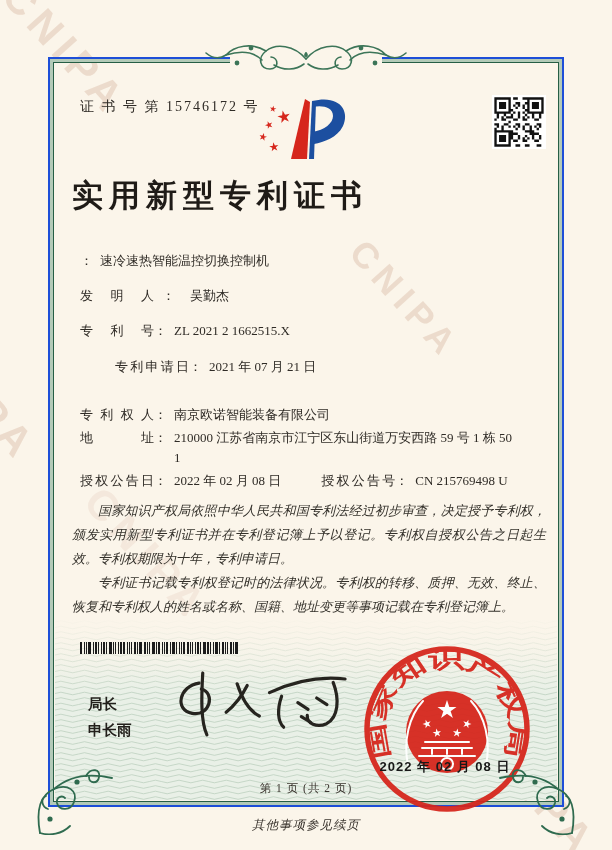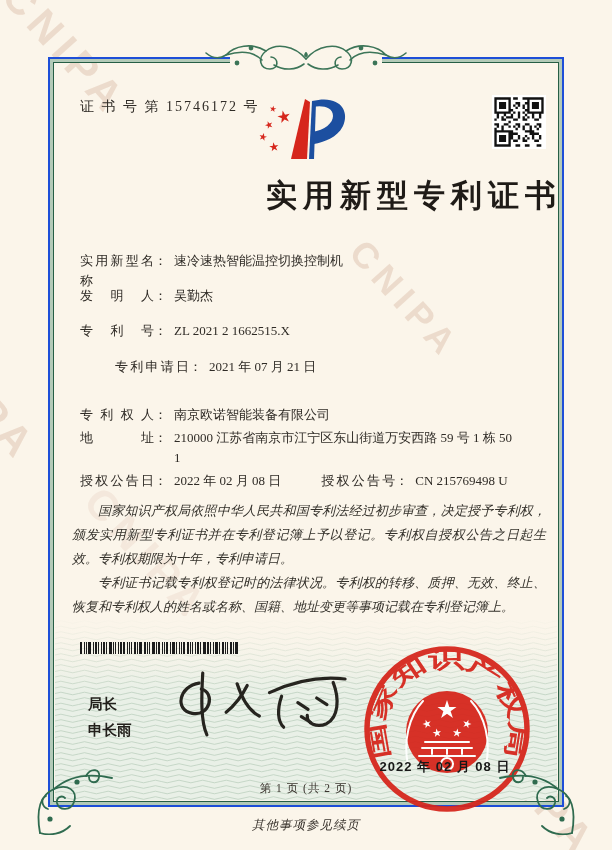--- a/index.html
+++ b/index.html
@@ -26,21 +26,21 @@
   }
   .frame-mid{position:absolute;inset:0;border:3px solid #b3cab8;pointer-events:none;}
   .frame-in{position:absolute;inset:3px;border:1px solid #265e45;pointer-events:none;}
   
   .certno{
     position:absolute;left:30px;top:39px;font-size:14px;letter-spacing:2px;z-index:2;
   }
   .logo{position:absolute;left:196px;top:30px;z-index:2;}
   .qr{position:absolute;right:16px;top:36px;width:54px;height:54px;z-index:2;background:#fff;}
   .title{
-    position:absolute;left:0;right:0;top:116px;text-align:right;
+    position:absolute;left:0;right:0;top:116px;text-align:left;
     font-size:31px;font-weight:600;letter-spacing:6px;color:#1f1b17;z-index:2;padding-left:22px;
   }
   
   .field-row{position:absolute;left:30px;right:18px;display:flex;font-size:13px;z-index:2;line-height:1.5;}
   .f-label{width:74px;flex:none;text-align:justify;text-align-last:justify;}
   .f-colon{flex:none;margin-right:7px;}
   .f-value{white-space:pre-line;}
   .pair2{display:flex;margin-left:40px;}
   
   .paras{position:absolute;left:22px;right:16px;top:440px;z-index:2;}
@@ -183,25 +183,24 @@
   </svg>
 
   <svg class="qr" id="qr-svg" viewBox="0 0 54 54">
       <rect width="54" height="54" fill="#fff"></rect>
       <path d="M2.35 2.35h2.35v2.35h-2.35zM4.70 2.35h2.35v2.35h-2.35zM7.04 2.35h2.35v2.35h-2.35zM9.39 2.35h2.35v2.35h-2.35zM11.74 2.35h2.35v2.35h-2.35zM14.09 2.35h2.35v2.35h-2.35zM16.43 2.35h2.35v2.35h-2.35zM21.13 2.35h2.35v2.35h-2.35zM23.48 2.35h2.35v2.35h-2.35zM30.52 2.35h2.35v2.35h-2.35zM32.87 2.35h2.35v2.35h-2.35zM35.22 2.35h2.35v2.35h-2.35zM37.57 2.35h2.35v2.35h-2.35zM39.91 2.35h2.35v2.35h-2.35zM42.26 2.35h2.35v2.35h-2.35zM44.61 2.35h2.35v2.35h-2.35zM46.96 2.35h2.35v2.35h-2.35zM49.30 2.35h2.35v2.35h-2.35zM2.35 4.70h2.35v2.35h-2.35zM16.43 4.70h2.35v2.35h-2.35zM35.22 4.70h2.35v2.35h-2.35zM49.30 4.70h2.35v2.35h-2.35zM2.35 7.04h2.35v2.35h-2.35zM7.04 7.04h2.35v2.35h-2.35zM9.39 7.04h2.35v2.35h-2.35zM11.74 7.04h2.35v2.35h-2.35zM16.43 7.04h2.35v2.35h-2.35zM23.48 7.04h2.35v2.35h-2.35zM25.83 7.04h2.35v2.35h-2.35zM32.87 7.04h2.35v2.35h-2.35zM35.22 7.04h2.35v2.35h-2.35zM39.91 7.04h2.35v2.35h-2.35zM42.26 7.04h2.35v2.35h-2.35zM44.61 7.04h2.35v2.35h-2.35zM49.30 7.04h2.35v2.35h-2.35zM2.35 9.39h2.35v2.35h-2.35zM7.04 9.39h2.35v2.35h-2.35zM9.39 9.39h2.35v2.35h-2.35zM11.74 9.39h2.35v2.35h-2.35zM16.43 9.39h2.35v2.35h-2.35zM21.13 9.39h2.35v2.35h-2.35zM25.83 9.39h2.35v2.35h-2.35zM30.52 9.39h2.35v2.35h-2.35zM35.22 9.39h2.35v2.35h-2.35zM39.91 9.39h2.35v2.35h-2.35zM42.26 9.39h2.35v2.35h-2.35zM44.61 9.39h2.35v2.35h-2.35zM49.30 9.39h2.35v2.35h-2.35zM2.35 11.74h2.35v2.35h-2.35zM7.04 11.74h2.35v2.35h-2.35zM9.39 11.74h2.35v2.35h-2.35zM11.74 11.74h2.35v2.35h-2.35zM16.43 11.74h2.35v2.35h-2.35zM23.48 11.74h2.35v2.35h-2.35zM30.52 11.74h2.35v2.35h-2.35zM35.22 11.74h2.35v2.35h-2.35zM39.91 11.74h2.35v2.35h-2.35zM42.26 11.74h2.35v2.35h-2.35zM44.61 11.74h2.35v2.35h-2.35zM49.30 11.74h2.35v2.35h-2.35zM2.35 14.09h2.35v2.35h-2.35zM16.43 14.09h2.35v2.35h-2.35zM18.78 14.09h2.35v2.35h-2.35zM32.87 14.09h2.35v2.35h-2.35zM35.22 14.09h2.35v2.35h-2.35zM49.30 14.09h2.35v2.35h-2.35zM2.35 16.43h2.35v2.35h-2.35zM4.70 16.43h2.35v2.35h-2.35zM7.04 16.43h2.35v2.35h-2.35zM9.39 16.43h2.35v2.35h-2.35zM11.74 16.43h2.35v2.35h-2.35zM14.09 16.43h2.35v2.35h-2.35zM16.43 16.43h2.35v2.35h-2.35zM21.13 16.43h2.35v2.35h-2.35zM25.83 16.43h2.35v2.35h-2.35zM30.52 16.43h2.35v2.35h-2.35zM35.22 16.43h2.35v2.35h-2.35zM37.57 16.43h2.35v2.35h-2.35zM39.91 16.43h2.35v2.35h-2.35zM42.26 16.43h2.35v2.35h-2.35zM44.61 16.43h2.35v2.35h-2.35zM46.96 16.43h2.35v2.35h-2.35zM49.30 16.43h2.35v2.35h-2.35zM4.70 18.78h2.35v2.35h-2.35zM11.74 18.78h2.35v2.35h-2.35zM18.78 18.78h2.35v2.35h-2.35zM25.83 18.78h2.35v2.35h-2.35zM32.87 18.78h2.35v2.35h-2.35zM39.91 18.78h2.35v2.35h-2.35zM46.96 18.78h2.35v2.35h-2.35zM4.70 21.13h2.35v2.35h-2.35zM9.39 21.13h2.35v2.35h-2.35zM14.09 21.13h2.35v2.35h-2.35zM16.43 21.13h2.35v2.35h-2.35zM18.78 21.13h2.35v2.35h-2.35zM25.83 21.13h2.35v2.35h-2.35zM30.52 21.13h2.35v2.35h-2.35zM35.22 21.13h2.35v2.35h-2.35zM39.91 21.13h2.35v2.35h-2.35zM46.96 21.13h2.35v2.35h-2.35zM2.35 23.48h2.35v2.35h-2.35zM9.39 23.48h2.35v2.35h-2.35zM11.74 23.48h2.35v2.35h-2.35zM21.13 23.48h2.35v2.35h-2.35zM23.48 23.48h2.35v2.35h-2.35zM30.52 23.48h2.35v2.35h-2.35zM32.87 23.48h2.35v2.35h-2.35zM42.26 23.48h2.35v2.35h-2.35zM44.61 23.48h2.35v2.35h-2.35zM16.43 25.83h2.35v2.35h-2.35zM2.35 28.17h2.35v2.35h-2.35zM4.70 28.17h2.35v2.35h-2.35zM11.74 28.17h2.35v2.35h-2.35zM14.09 28.17h2.35v2.35h-2.35zM23.48 28.17h2.35v2.35h-2.35zM25.83 28.17h2.35v2.35h-2.35zM32.87 28.17h2.35v2.35h-2.35zM35.22 28.17h2.35v2.35h-2.35zM44.61 28.17h2.35v2.35h-2.35zM46.96 28.17h2.35v2.35h-2.35zM4.70 30.52h2.35v2.35h-2.35zM9.39 30.52h2.35v2.35h-2.35zM16.43 30.52h2.35v2.35h-2.35zM21.13 30.52h2.35v2.35h-2.35zM25.83 30.52h2.35v2.35h-2.35zM30.52 30.52h2.35v2.35h-2.35zM37.57 30.52h2.35v2.35h-2.35zM42.26 30.52h2.35v2.35h-2.35zM46.96 30.52h2.35v2.35h-2.35zM2.35 32.87h2.35v2.35h-2.35zM9.39 32.87h2.35v2.35h-2.35zM23.48 32.87h2.35v2.35h-2.35zM30.52 32.87h2.35v2.35h-2.35zM37.57 32.87h2.35v2.35h-2.35zM44.61 32.87h2.35v2.35h-2.35zM2.35 35.22h2.35v2.35h-2.35zM4.70 35.22h2.35v2.35h-2.35zM7.04 35.22h2.35v2.35h-2.35zM9.39 35.22h2.35v2.35h-2.35zM11.74 35.22h2.35v2.35h-2.35zM14.09 35.22h2.35v2.35h-2.35zM16.43 35.22h2.35v2.35h-2.35zM18.78 35.22h2.35v2.35h-2.35zM32.87 35.22h2.35v2.35h-2.35zM35.22 35.22h2.35v2.35h-2.35zM37.57 35.22h2.35v2.35h-2.35zM39.91 35.22h2.35v2.35h-2.35zM2.35 37.57h2.35v2.35h-2.35zM16.43 37.57h2.35v2.35h-2.35zM18.78 37.57h2.35v2.35h-2.35zM21.13 37.57h2.35v2.35h-2.35zM23.48 37.57h2.35v2.35h-2.35zM37.57 37.57h2.35v2.35h-2.35zM39.91 37.57h2.35v2.35h-2.35zM42.26 37.57h2.35v2.35h-2.35zM44.61 37.57h2.35v2.35h-2.35zM2.35 39.91h2.35v2.35h-2.35zM7.04 39.91h2.35v2.35h-2.35zM9.39 39.91h2.35v2.35h-2.35zM11.74 39.91h2.35v2.35h-2.35zM16.43 39.91h2.35v2.35h-2.35zM18.78 39.91h2.35v2.35h-2.35zM25.83 39.91h2.35v2.35h-2.35zM32.87 39.91h2.35v2.35h-2.35zM39.91 39.91h2.35v2.35h-2.35zM46.96 39.91h2.35v2.35h-2.35zM2.35 42.26h2.35v2.35h-2.35zM7.04 42.26h2.35v2.35h-2.35zM9.39 42.26h2.35v2.35h-2.35zM11.74 42.26h2.35v2.35h-2.35zM16.43 42.26h2.35v2.35h-2.35zM18.78 42.26h2.35v2.35h-2.35zM25.83 42.26h2.35v2.35h-2.35zM30.52 42.26h2.35v2.35h-2.35zM35.22 42.26h2.35v2.35h-2.35zM39.91 42.26h2.35v2.35h-2.35zM46.96 42.26h2.35v2.35h-2.35zM2.35 44.61h2.35v2.35h-2.35zM7.04 44.61h2.35v2.35h-2.35zM9.39 44.61h2.35v2.35h-2.35zM11.74 44.61h2.35v2.35h-2.35zM16.43 44.61h2.35v2.35h-2.35zM21.13 44.61h2.35v2.35h-2.35zM23.48 44.61h2.35v2.35h-2.35zM30.52 44.61h2.35v2.35h-2.35zM32.87 44.61h2.35v2.35h-2.35zM42.26 44.61h2.35v2.35h-2.35zM44.61 44.61h2.35v2.35h-2.35zM2.35 46.96h2.35v2.35h-2.35zM16.43 46.96h2.35v2.35h-2.35zM2.35 49.30h2.35v2.35h-2.35zM4.70 49.30h2.35v2.35h-2.35zM7.04 49.30h2.35v2.35h-2.35zM9.39 49.30h2.35v2.35h-2.35zM11.74 49.30h2.35v2.35h-2.35zM14.09 49.30h2.35v2.35h-2.35zM16.43 49.30h2.35v2.35h-2.35zM23.48 49.30h2.35v2.35h-2.35zM25.83 49.30h2.35v2.35h-2.35zM32.87 49.30h2.35v2.35h-2.35zM35.22 49.30h2.35v2.35h-2.35zM44.61 49.30h2.35v2.35h-2.35zM46.96 49.30h2.35v2.35h-2.35z" fill="#111"></path>
     </svg>
 
   <div class="title">实用新型专利证书</div>
 
   <div class="field-row" style="top:192px;">
-    <span class="f-label">实用新型名称</span>
       <span class="f-colon">：</span>
       <span class="f-value">速冷速热智能温控切换控制机</span>
   </div>
-  <div class="field-row" style="top:227px;">
+  <div class="field-row" style="top:227px;gap:8px;">
     <span class="f-label">发明人</span>
       <span class="f-colon">：</span>
       <span class="f-value">吴勤杰</span>
   </div>
   <div class="field-row" style="top:262px;">
     <span class="f-label">专利号</span>
       <span class="f-colon">：</span>
       <span class="f-value">ZL 2021 2 1662515.X</span>
   </div>
   <div class="field-row" style="top:298px;margin-left:35px;">

